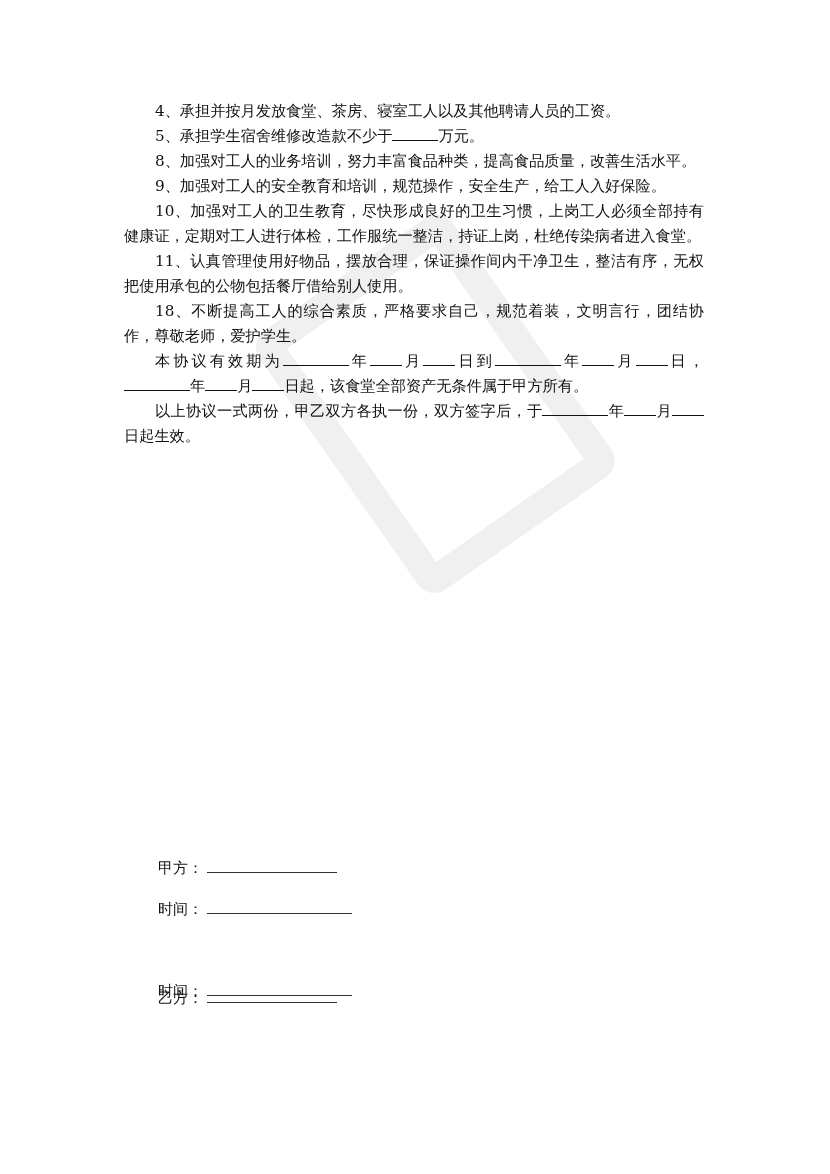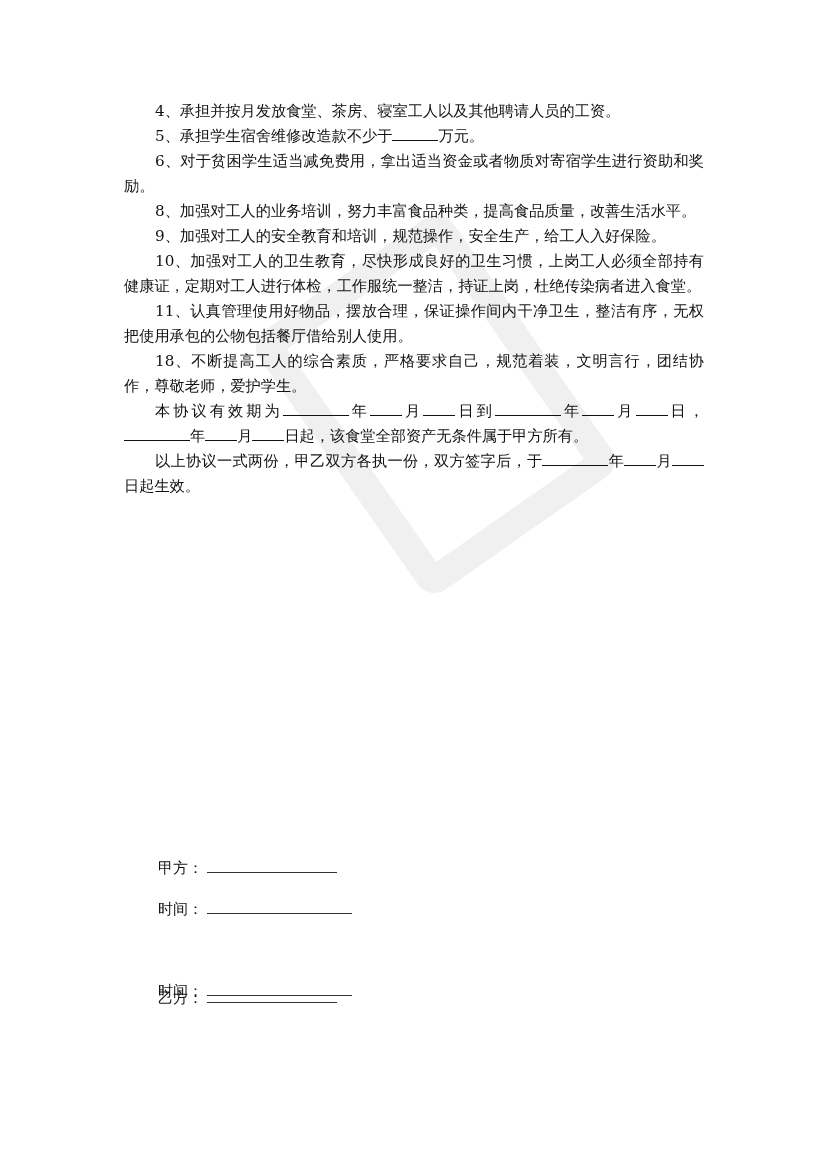--- a/index.html
+++ b/index.html
@@ -24,21 +24,20 @@
 
   <div class="watermark">
     <div class="wm-shape" style="left:20px;top:0;width:180px;height:260px;"></div>
   </div>
 
   <div class="content">
     <p class="para">4、承担并按月发放食堂、茶房、寝室工人以及其他聘请人员的工资。</p>
     <p class="para">
       <span>5、承担学生宿舍维修改造款不少于</span><span class="u" style="width:46px"></span><span>万元。</span>
     </p>
-    <p class="para">6、对于贫困学生适当减免费用，拿出适当资金或者物质对寄宿学生进行资助和奖励。</p>
     <p class="para">8、加强对工人的业务培训，努力丰富食品种类，提高食品质量，改善生活水平。</p>
     <p class="para">9、加强对工人的安全教育和培训，规范操作，安全生产，给工人入好保险。</p>
     <p class="para">10、加强对工人的卫生教育，尽快形成良好的卫生习惯，上岗工人必须全部持有健康证，定期对工人进行体检，工作服统一整洁，持证上岗，杜绝传染病者进入食堂。</p>
     <p class="para">11、认真管理使用好物品，摆放合理，保证操作间内干净卫生，整洁有序，无权把使用承包的公物包括餐厅借给别人使用。</p>
     <p class="para">18、不断提高工人的综合素质，严格要求自己，规范着装，文明言行，团结协作，尊敬老师，爱护学生。</p>
     <p class="para">
       <span>本协议有效期为</span><span class="u" style="width:66px"></span><span>年</span><span class="u" style="width:32px"></span><span>月</span><span class="u" style="width:32px"></span><span>日到</span><span class="u" style="width:66px"></span><span>年</span><span class="u" style="width:32px"></span><span>月</span><span class="u" style="width:32px"></span><span>日，</span><span class="u" style="width:66px"></span><span>年</span><span class="u" style="width:32px"></span><span>月</span><span class="u" style="width:32px"></span><span>日起，该食堂全部资产无条件属于甲方所有。</span>
     </p>
     <p class="para">
       <span>以上协议一式两份，甲乙双方各执一份，双方签字后，于</span><span class="u" style="width:66px"></span><span>年</span><span class="u" style="width:32px"></span><span>月</span><span class="u" style="width:32px"></span><span>日起生效。</span>

